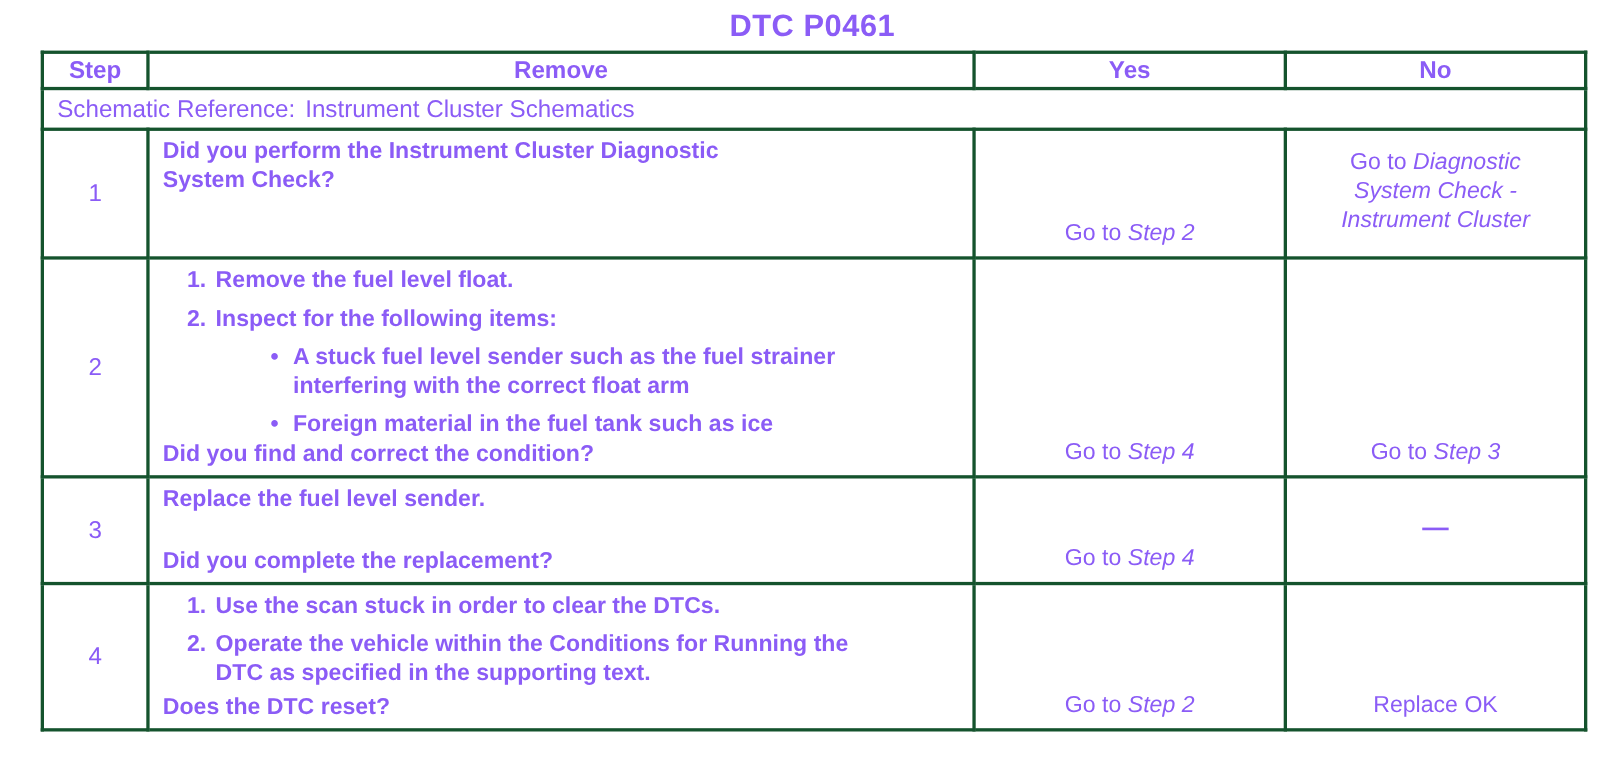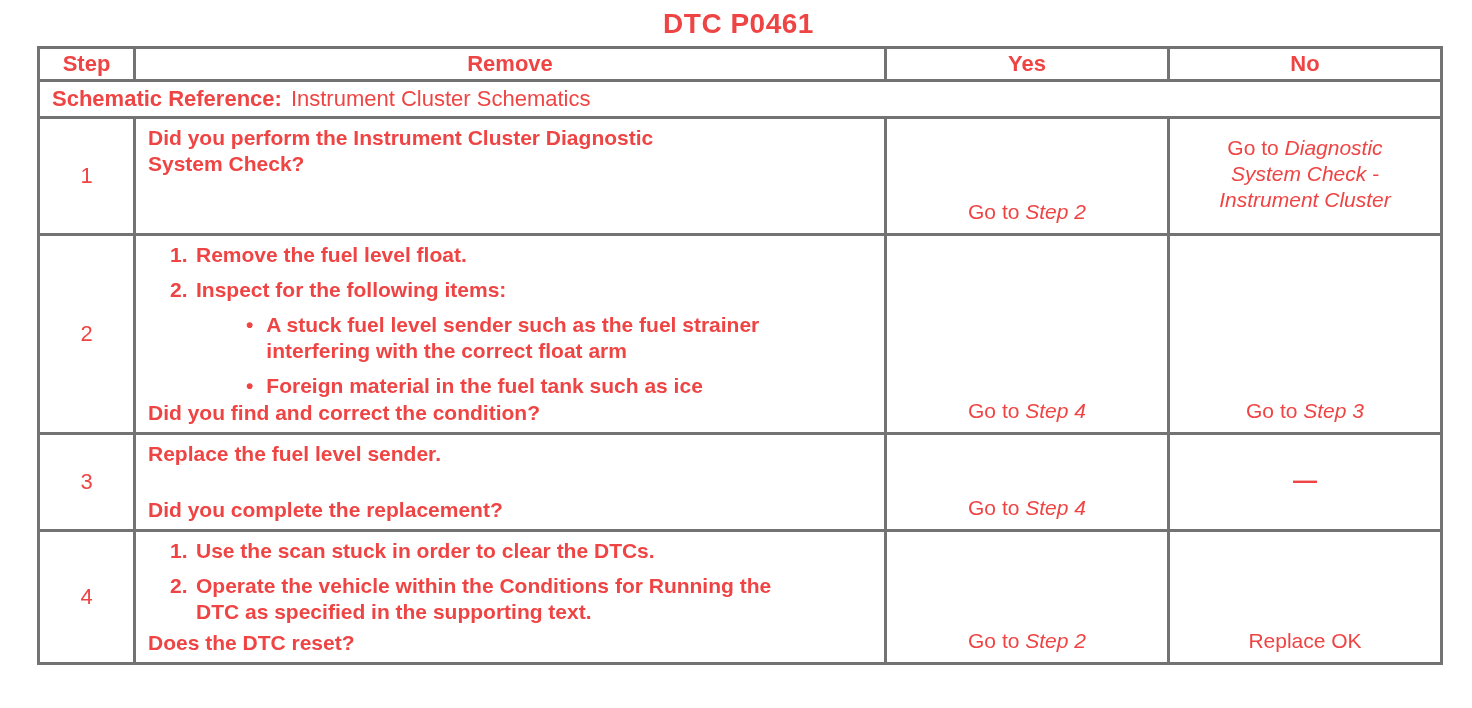--- a/index.html
+++ b/index.html
@@ -2,21 +2,21 @@
 <html><head>
 <meta charset="utf-8">
 <style>
   * { margin: 0; padding: 0; box-sizing: border-box; }
   html, body { background: #ffffff; }
   .page {
     position: relative;
     width: 1472px;
     height: 708px;
     background: #ffffff;
-    color: #ef4444;
+    color: #8b5cf6;
     font-family: "Liberation Sans", sans-serif;
     padding-left: 23px;
   }
   .doc-title {
     position: absolute;
     top: 8px;
     left: 37px;
     width: 1403px;
     text-align: center;
     font-size: 28px;
@@ -30,34 +30,34 @@
     width: 1403px;
     border-collapse: collapse;
     table-layout: fixed;
     font-size: 21px;
     line-height: 26px;
   }
   col.c-step { width: 96px; }
   col.c-action { width: 751px; }
   col.c-yes { width: 283px; }
   col.c-no { width: 273px; }
-  th, td { border: 3px solid #737373; }
+  th, td { border: 3px solid #14532d; }
   th {
     font-size: 22px;
     font-weight: bold;
     text-align: center;
     height: 30px;
     padding: 2px 4px;
   }
   tr.schem-row td {
     height: 33px;
     padding: 4px 12px;
     font-size: 22px;
   }
-  .schem-label { font-weight: bold; }
+  .schem-label { font-weight: normal; }
   .schem-value { margin-left: 9px; }
   tr.r1 td { height: 117px; }
   tr.r2 td { height: 199px; }
   tr.r3 td { height: 95px; }
   tr.r4 td { height: 133px; }
   td.step-cell {
     text-align: center;
     vertical-align: middle;
     font-size: 22px;
   }

